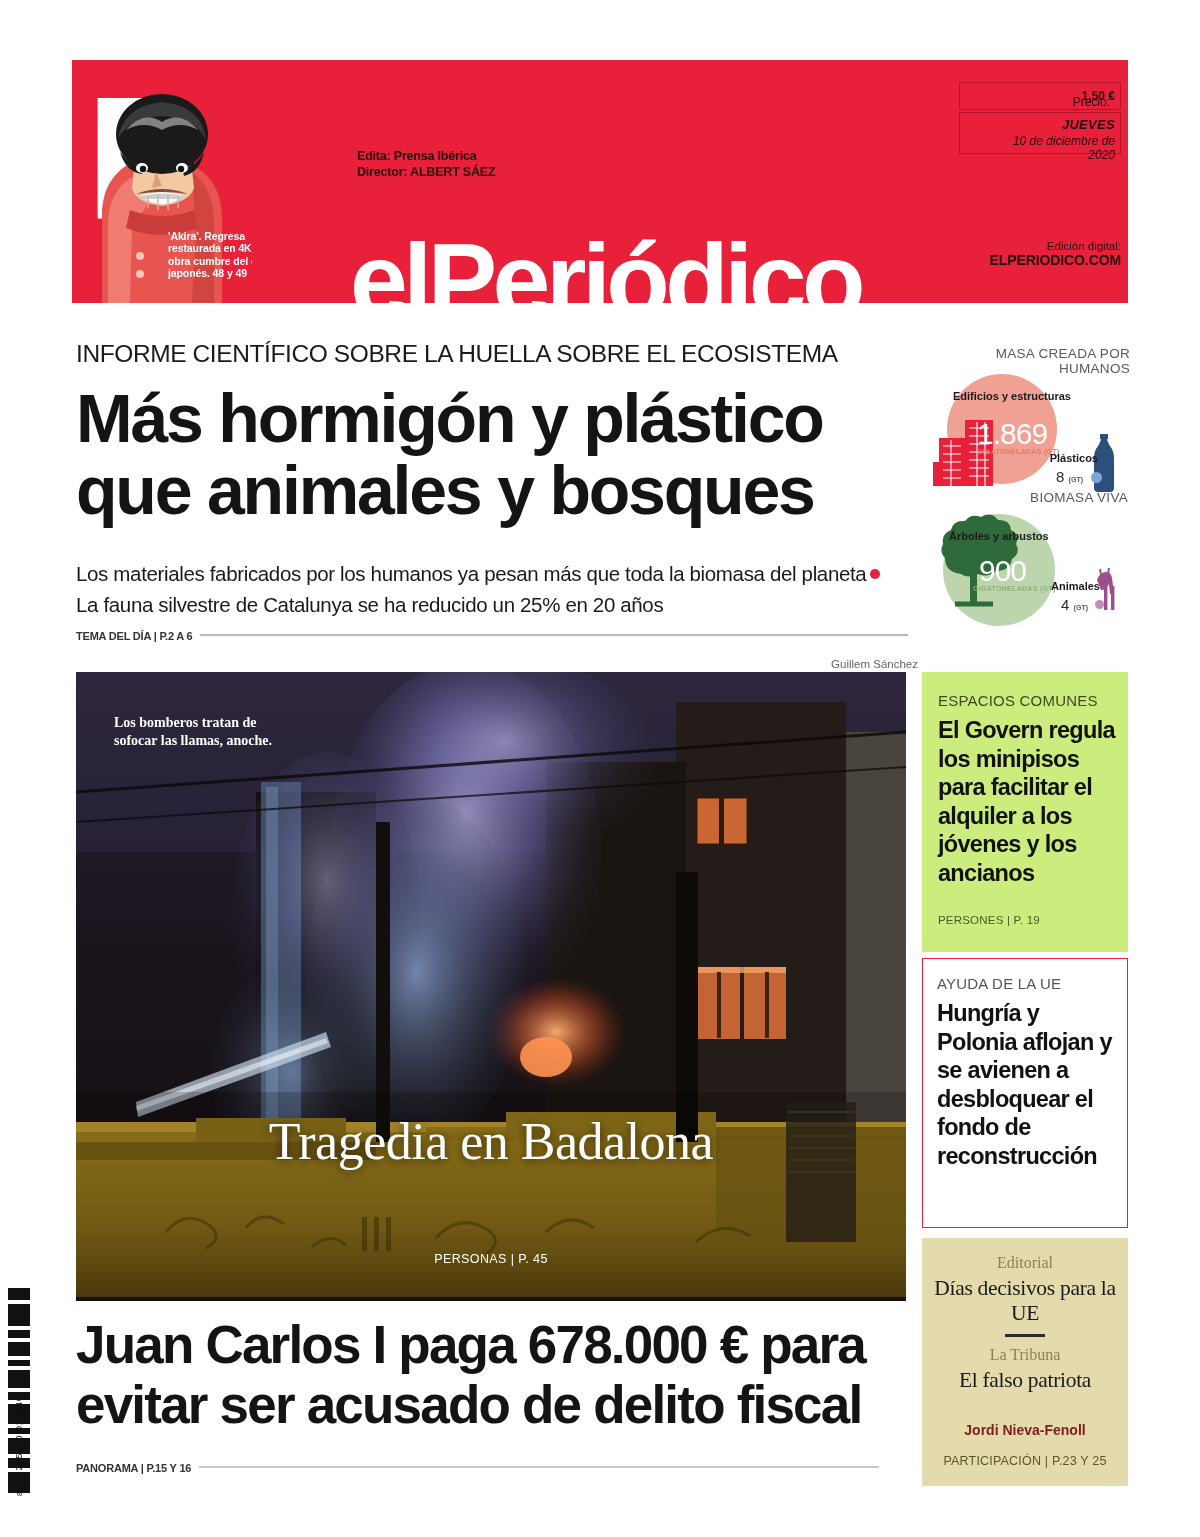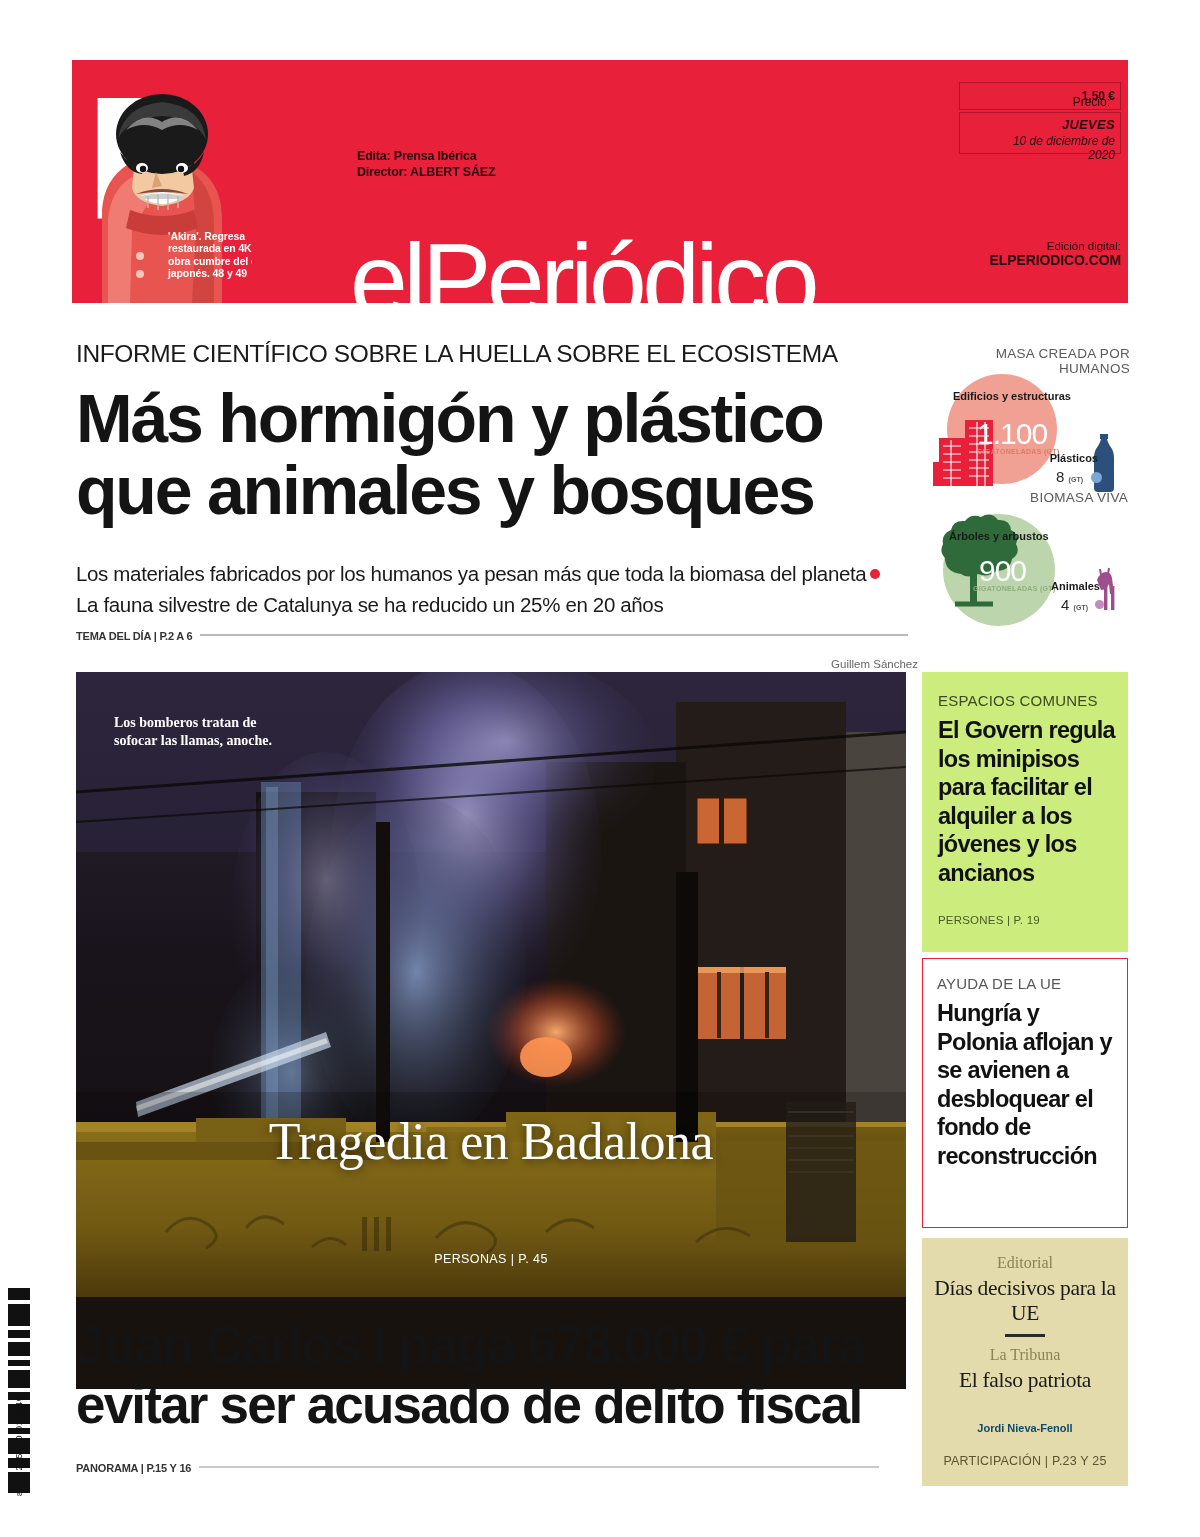--- a/index.html
+++ b/index.html
@@ -9,21 +9,21 @@
   
   .masthead{position:absolute;left:72px;top:60px;width:1056px;height:243px;background:#e8203a;}
   .akira-box{position:absolute;left:0;top:0;width:180px;height:243px;overflow:hidden;}
   .akira-p{position:absolute;left:14px;top:10px;width:150px;height:200px;color:#fff;
            font-size:175px;font-weight:700;line-height:175px;letter-spacing:-6px;}
   .akira-cap{position:absolute;left:96px;top:170px;width:120px;color:#fff;
              font-size:10.5px;line-height:12.4px;font-weight:700;letter-spacing:-.1px;z-index:5;}
   .edita{position:absolute;left:285px;top:88px;color:#2a0a10;font-size:12.5px;
          line-height:16px;font-weight:700;letter-spacing:-.2px;}
   .logo{position:absolute;left:278px;top:168px;color:#fff;font-size:104px;
-        font-weight:400;letter-spacing:-4.5px;line-height:104px;}
+        font-weight:700;letter-spacing:-4.5px;line-height:104px;}
   .pricebox{position:absolute;left:887px;top:22px;width:162px;height:28px;
             border:1px solid #b3142a;box-sizing:border-box;}
   .pricebox span{position:absolute;right:5px;top:6px;font-size:12px;color:#2a0a10;font-weight:400;}
   .pricebox b{font-weight:700;}
   .datebox{position:absolute;left:887px;top:52px;width:162px;height:42px;
            border:1px solid #b3142a;box-sizing:border-box;text-align:right;font-style:italic;}
   .datebox .dow{position:absolute;right:5px;top:4px;font-size:13px;font-weight:700;color:#2a0a10;letter-spacing:.3px;}
   .datebox .dt{position:absolute;right:5px;top:21px;font-size:12px;color:#2a0a10;margin-left:36px;}
   .digital{position:absolute;right:7px;top:180px;text-align:right;color:#2a0a10;}
   .digital .d1{font-size:11.5px;}
@@ -58,21 +58,21 @@
   .val-plas{position:absolute;right:47px;top:126px;font-size:15px;color:#2a2a2a;}
   .val-plas i{font-size:7px;font-style:normal;font-weight:700;color:#555;}
   .lbl-anim{position:absolute;right:30px;top:238px;font-size:11px;font-weight:700;color:#1a1a1a;}
   .val-anim{position:absolute;right:42px;top:254px;font-size:15px;color:#2a2a2a;}
   .val-anim i{font-size:7px;font-style:normal;font-weight:700;color:#555;}
   .dot-blue{position:absolute;right:28px;top:130px;width:11px;height:11px;border-radius:50%;background:#7ba7d7;}
   .dot-pur{position:absolute;right:26px;top:258px;width:9px;height:9px;border-radius:50%;background:#c48bbf;}
 
   
   .credit{position:absolute;right:282px;top:658px;font-size:11.5px;color:#666;}
-  .photo{position:absolute;left:76px;top:672px;width:830px;height:717px;overflow:hidden;background:#18120e;}
+  .photo{position:absolute;left:76px;top:672px;width:830px;height:629px;overflow:hidden;background:#18120e;}
   .pcap{position:absolute;left:38px;top:42px;width:180px;color:#fff;font-size:14px;
         line-height:17.5px;font-family:"Liberation Serif",serif;font-weight:700;z-index:6;}
   .ph-title{position:absolute;left:0;top:440px;width:830px;text-align:center;color:#fff;
             font-family:"Liberation Serif",serif;font-size:52px;letter-spacing:-.5px;z-index:6;
             text-shadow:0 2px 10px rgba(0,0,0,.6);}
   .ph-sub{position:absolute;left:110px;top:522px;width:610px;text-align:center;color:#fff;
           font-size:17px;line-height:24px;z-index:6;text-shadow:0 1px 6px rgba(0,0,0,.7);}
   .ph-ref{position:absolute;left:0;top:580px;width:830px;text-align:center;color:#fff;
           font-size:12.5px;letter-spacing:.4px;z-index:6;}
 
@@ -98,21 +98,21 @@
   .side-ed{position:absolute;left:922px;top:1238px;width:206px;height:248px;background:#e3dbab;text-align:center;}
   .side-ed .e1{position:absolute;left:0;top:16px;width:206px;font-size:16px;color:#8a8355;
                font-family:"Liberation Serif",serif;}
   .side-ed .e2{position:absolute;left:10px;top:38px;width:186px;font-size:21.5px;line-height:25px;
                color:#1a1a1a;font-family:"Liberation Serif",serif;letter-spacing:-.3px;}
   .side-ed .hr{position:absolute;left:83px;top:96px;width:40px;height:3px;background:#2a2a2a;}
   .side-ed .e3{position:absolute;left:0;top:108px;width:206px;font-size:16px;color:#8a8355;
                font-family:"Liberation Serif",serif;}
   .side-ed .e4{position:absolute;left:10px;top:130px;width:186px;font-size:21.5px;line-height:25px;
                color:#1a1a1a;font-family:"Liberation Serif",serif;letter-spacing:-.3px;}
-  .side-ed .e5{position:absolute;left:0;top:184px;width:206px;font-size:11px;font-weight:700;color:#0c4a6e;}
+  .side-ed .e5{position:absolute;left:0;top:184px;width:206px;font-size:14px;font-weight:700;color:#7f1d1d;}
   .side-ed .e6{position:absolute;left:0;top:216px;width:206px;font-size:12.5px;color:#5a5530;letter-spacing:.2px;}
 
   
   .barcode{position:absolute;left:8px;top:1288px;width:22px;height:205px;}
   .barcode i{position:absolute;left:0;background:#111;width:22px;}
   .bc-num{position:absolute;left:14px;top:1300px;width:14px;height:180px;color:#111;font-size:9px;
           writing-mode:vertical-rl;transform:rotate(180deg);letter-spacing:1px;}
   .bc-small{position:absolute;left:16px;top:1492px;font-size:7px;color:#111;
             writing-mode:vertical-rl;transform:rotate(180deg);}
 </style>
@@ -217,21 +217,21 @@
     </g>
     <g>
       <path d="M172 238 q3 -8 9 -8 q5 0 6 6 l2 16 h-4 l-1 -10 q-3 6 -8 6 z" fill="#9c4f8c"></path>
       <rect x="179" y="244" width="3.4" height="24" fill="#9c4f8c"></rect>
       <rect x="186" y="244" width="3.4" height="24" fill="#9c4f8c"></rect>
       <path d="M176 233 l-1 -6 M183 232 l1 -6" stroke="#9c4f8c" stroke-width="2"></path>
     </g>
   </svg>
 
   <div class="lbl-edif">Edificios y estructuras</div>
-  <div class="num-1100">1.100</div>
+  <div class="num-1100">1.869</div>
   <div class="unit-1">GIGATONELADAS (GT)</div>
 
   <div class="lbl-plas">Plásticos</div>
   <div class="val-plas">
     <span>8</span>
     <i>(GT)</i>
   </div>
   <div class="dot-blue"></div>
 
   <div class="lbl-arb">Árboles y arbustos</div>

